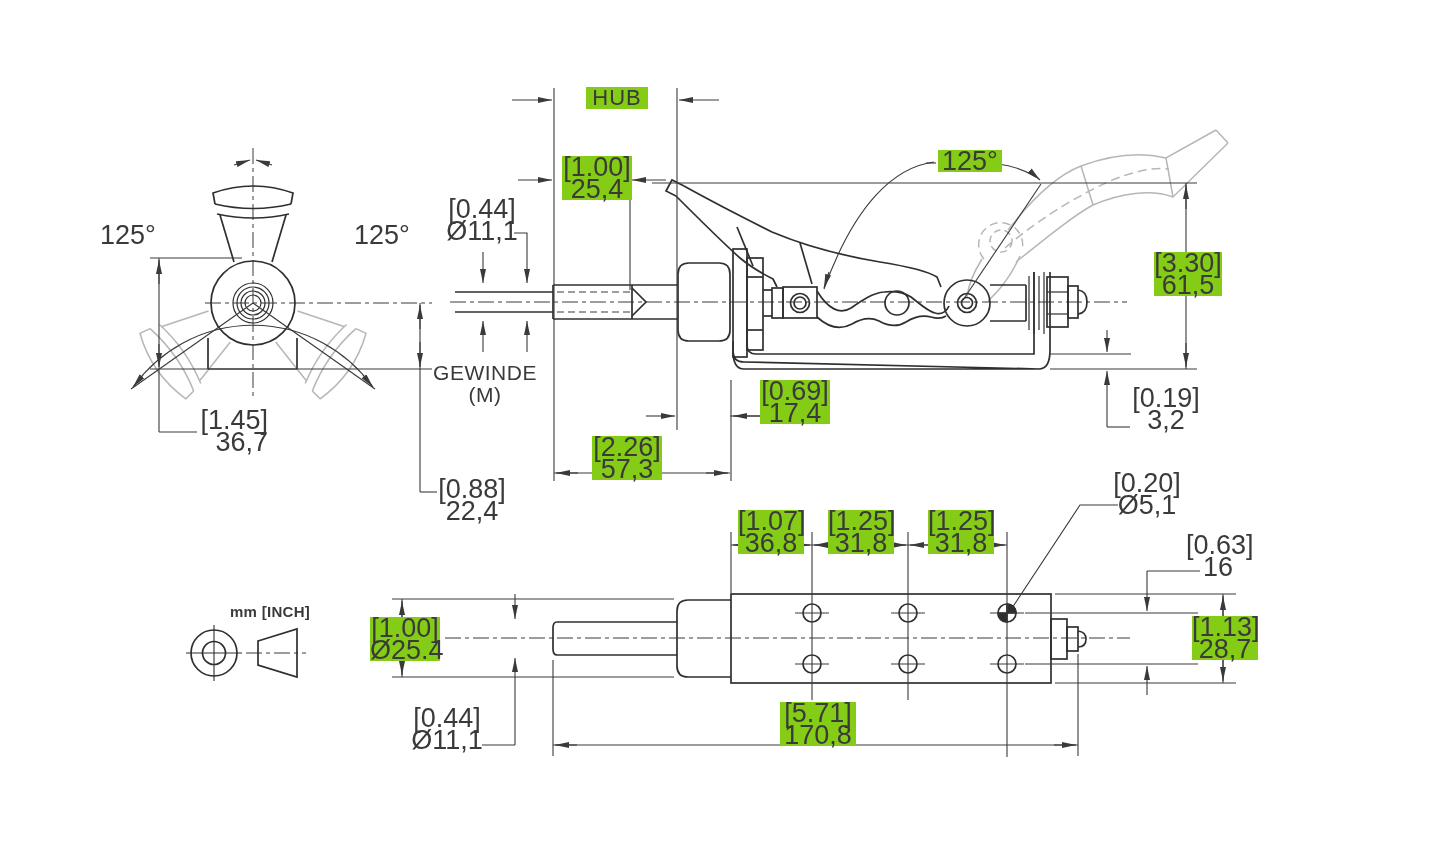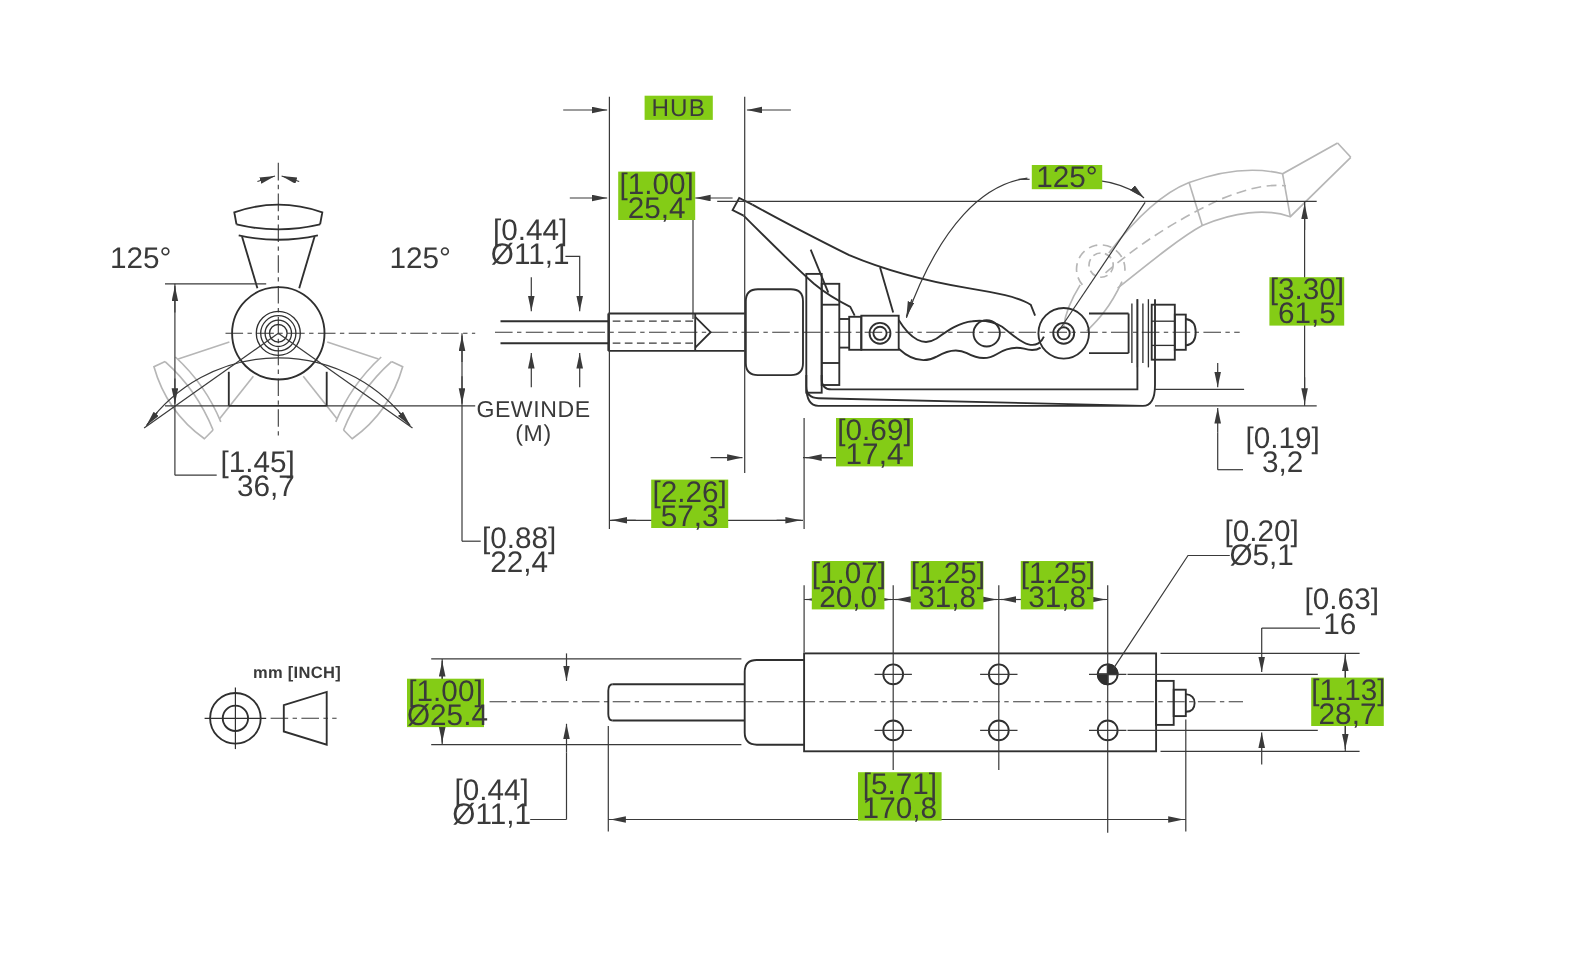--- a/index.html
+++ b/index.html
@@ -304,21 +304,21 @@
 <div class="dim bg" style="left:370px;top:617px;width:70px;">
   <div>[1.00]</div>
   <div>Ø25.4</div>
 </div>
 <div class="dim" style="left:410px;top:707px;width:74px;">
   <div>[0.44]</div>
   <div>Ø11,1</div>
 </div>
 <div class="dim bg" style="left:738px;top:510px;width:66px;">
   <div>[1.07]</div>
-  <div>20,0</div>
+  <div>36,8</div>
 </div>
 <div class="dim bg" style="left:828px;top:510px;width:66px;">
   <div>[1.25]</div>
   <div>31,8</div>
 </div>
 <div class="dim bg" style="left:928px;top:510px;width:66px;">
   <div>[1.25]</div>
   <div>31,8</div>
 </div>
 <div class="dim" style="left:1112px;top:472px;width:70px;">

